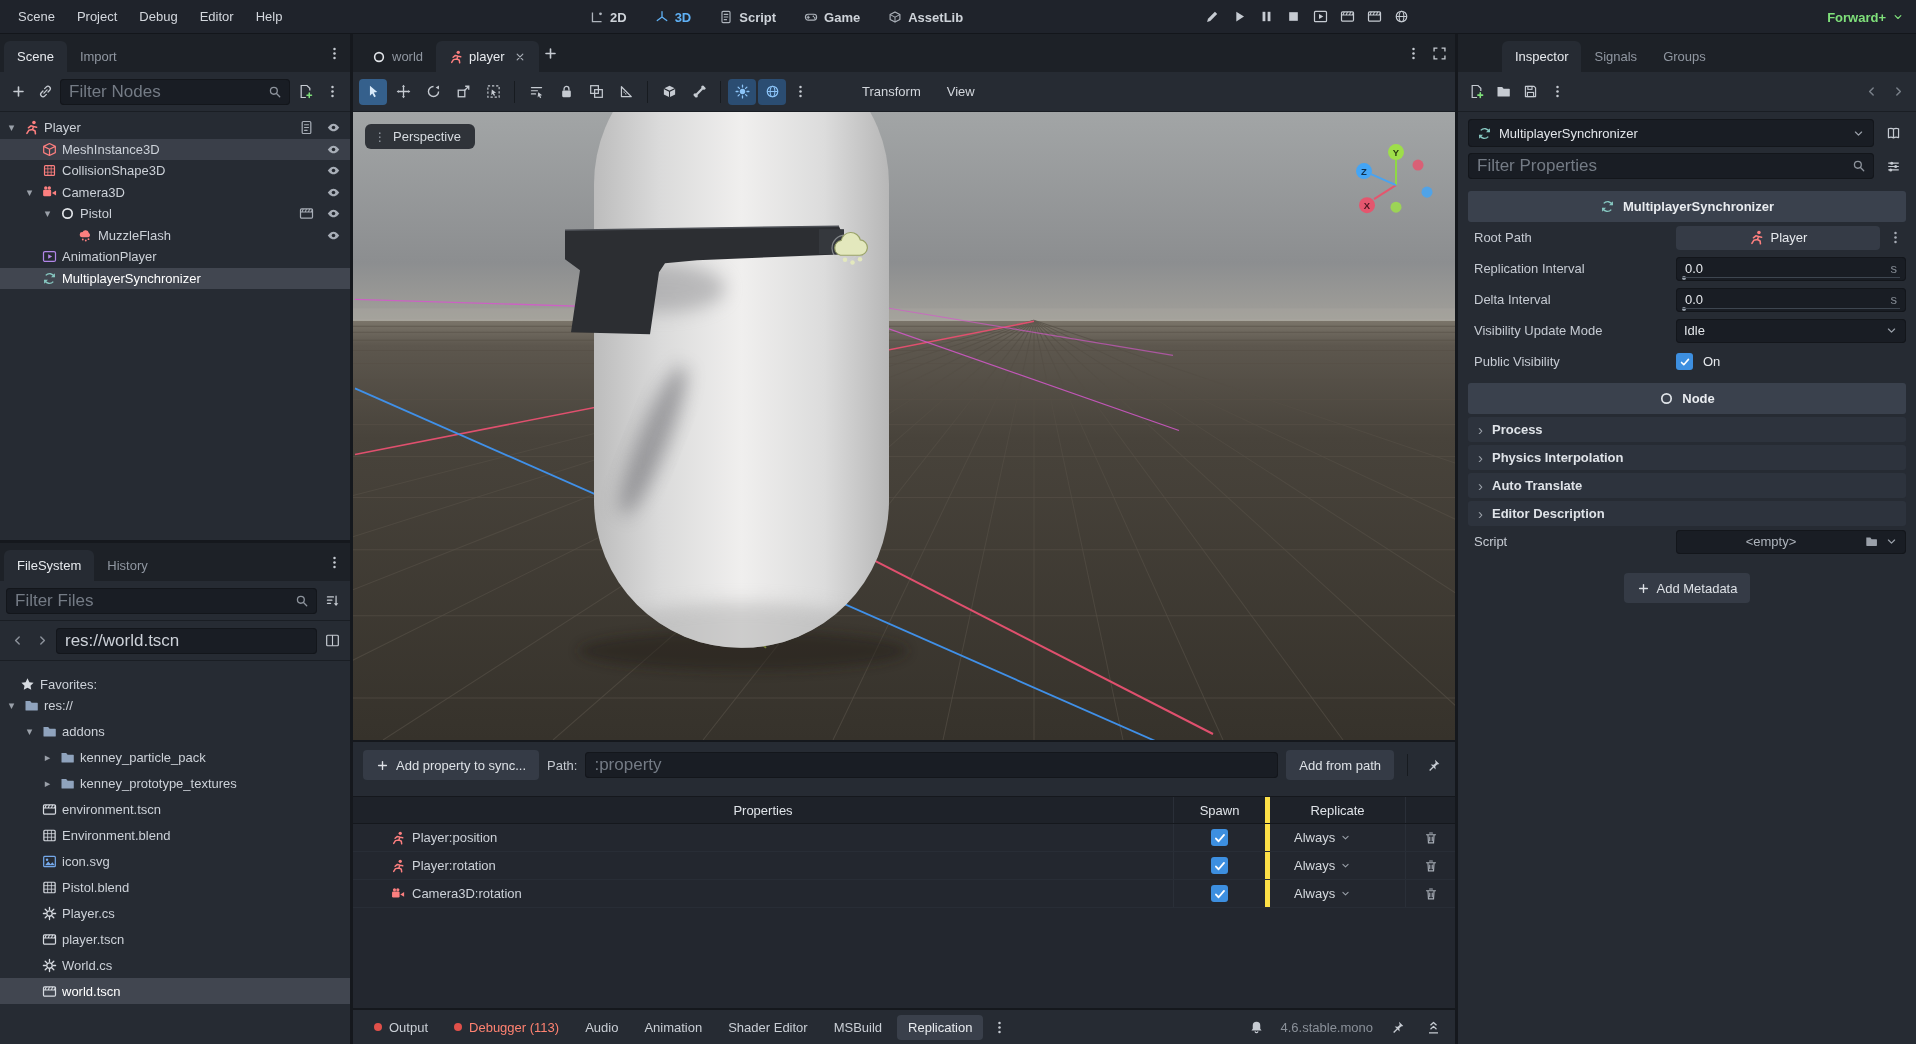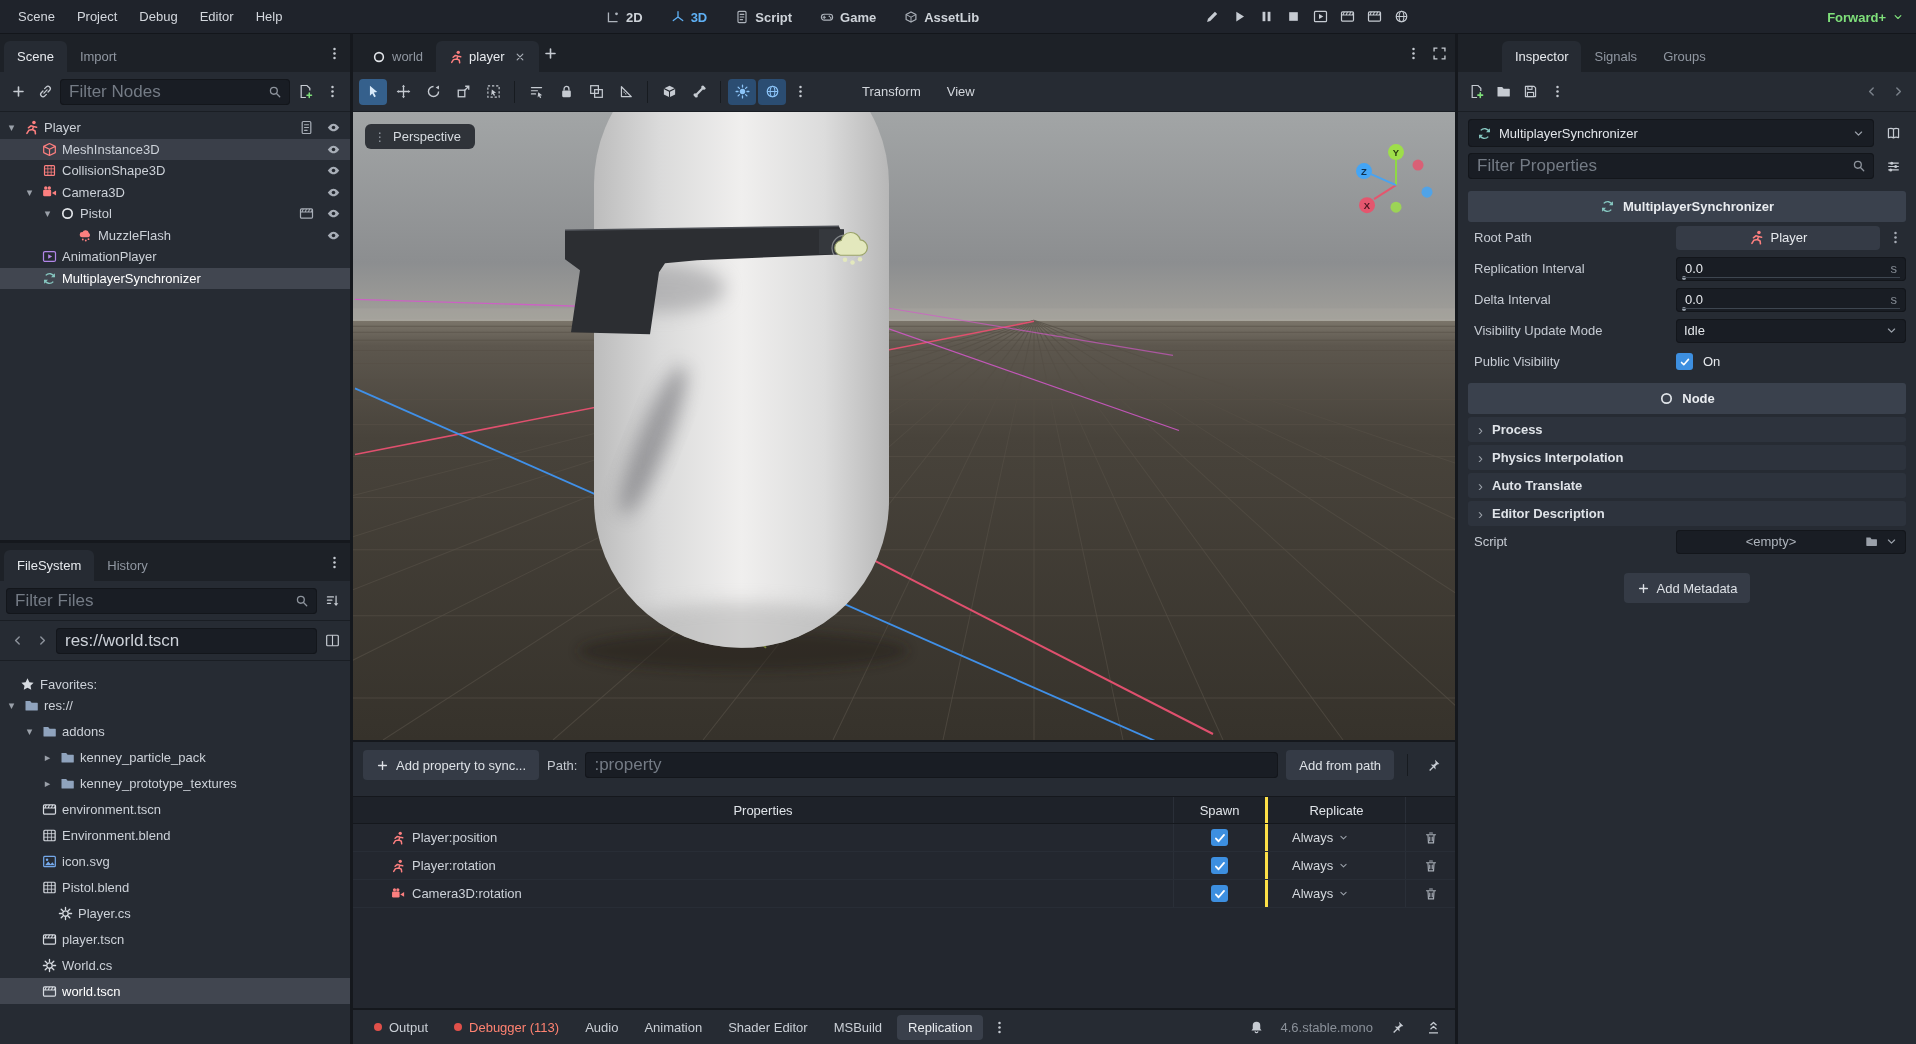--- a/index.html
+++ b/index.html
@@ -31,21 +31,21 @@
 .tint-anim{color:#b286e8}
 .tint-sync{color:#86c6c0}
 .tint-folder{color:#8fa3bd}
 .tint-movie,.tint-blend,.tint-cs,.tint-script,.tint-star{color:#d8dce2}
 .tint-image{color:#74a8ea}
 
 
 #menubar{height:34px;background:#1f232b;border-bottom:1px solid #13161b;display:flex;align-items:center;position:relative;flex:none}
 #menu-left{display:flex;align-items:center;padding-left:8px;gap:2px}
 .menu-item{padding:4px 10px;border-radius:4px;color:#d3d7dd}
-#menu-center{position:absolute;left:597px;top:0;height:34px;display:flex;align-items:center;gap:10px}
+#menu-center{position:absolute;left:581px;top:0;height:34px;display:flex;align-items:center;gap:10px}
 .ctx-btn{display:flex;align-items:center;gap:6px;padding:4px 9px;border-radius:4px;color:#ced3d9;font-weight:bold}
 .ctx-btn .ic{color:#aeb4bc;width:14px;height:14px}
 .ctx-btn.active,.ctx-btn.active .ic{color:#5fb0f4}
 #playbar{position:absolute;left:1200px;top:4px;display:flex;align-items:center;gap:3px}
 #renderer-select{position:absolute;right:12px;top:0;height:34px;display:flex;align-items:center;gap:6px;color:#7fe07a;font-weight:bold}
 #renderer-select .ic{color:#7fe07a;width:12px;height:12px}
 
 
 #main{flex:1;display:flex;gap:3px;min-height:0}
 #left-dock{width:350px;flex:none;display:flex;flex-direction:column;gap:3px}
@@ -95,21 +95,21 @@
 
 #replication{height:268px;flex:none;display:flex;flex-direction:column;border-top:2px solid #15181d}
 #rp-top{height:46px;display:flex;align-items:center;gap:8px;padding:0 10px;flex:none}
 #rp-top .plabel{color:#c3c8cf;margin-left:0}
 #rt-head{height:28px;display:flex;background:#1e2229;border-top:1px solid #15181d;border-bottom:1px solid #15181d;align-items:stretch;margin-top:8px;flex:none}
 #rt-head .rc{color:#dfe3e8;justify-content:center}
 .rc{display:flex;align-items:center}
 .rc.name{flex:1;padding-left:38px;gap:7px}
 #rt-head .rc.name{padding-left:0;justify-content:center}
 .rc.spawn{width:92px;justify-content:center;border-left:1px solid #2a2f38}
-.rc.repl{width:140px;justify-content:flex-start;padding-left:24px;border-left:3px solid #fde047}
+.rc.repl{width:140px;justify-content:flex-start;padding-left:24px;border-left:5px solid #fde047}
 #rt-head .rc.repl{padding-left:0;justify-content:center}
 .rc.trash{width:50px;justify-content:center;border-left:1px solid #2a2f38}
 #rt-body{flex:1;background:#23272f}
 .rrow{height:28px;display:flex;align-items:stretch;border-bottom:1px solid #282d36}
 .rrow .rc.name span{color:#ccd1d8}
 .rrow .ic{width:14px;height:14px}
 .mini-dd{display:flex;align-items:center;gap:5px;color:#d5d9de}
 .mini-dd .ic{width:11px;height:11px;color:#9aa0a9}
 
 
@@ -756,21 +756,21 @@
               <span class="spacer"></span>
             </div>
             <div class="trow fs-item" style="padding-left: 22px; justify-content: flex-end;">
               <span class="arrow"></span>
               <svg viewBox="0 0 16 16" class="ic tint-blend">
                 <use href="#i-blend"></use>
               </svg>
               <span class="tlabel">Pistol.blend</span>
               <span class="spacer"></span>
             </div>
-            <div class="trow fs-item" style="padding-left: 22px; margin-left: 16px;">
+            <div class="trow fs-item" style="padding-left: 22px;">
               <span class="arrow"></span>
               <svg viewBox="0 0 16 16" class="ic tint-cs">
                 <use href="#i-cs"></use>
               </svg>
               <span class="tlabel">Player.cs</span>
               <span class="spacer"></span>
             </div>
             <div class="trow fs-item" style="padding-left: 22px;">
               <span class="arrow"></span>
               <svg viewBox="0 0 16 16" class="ic tint-movie">

